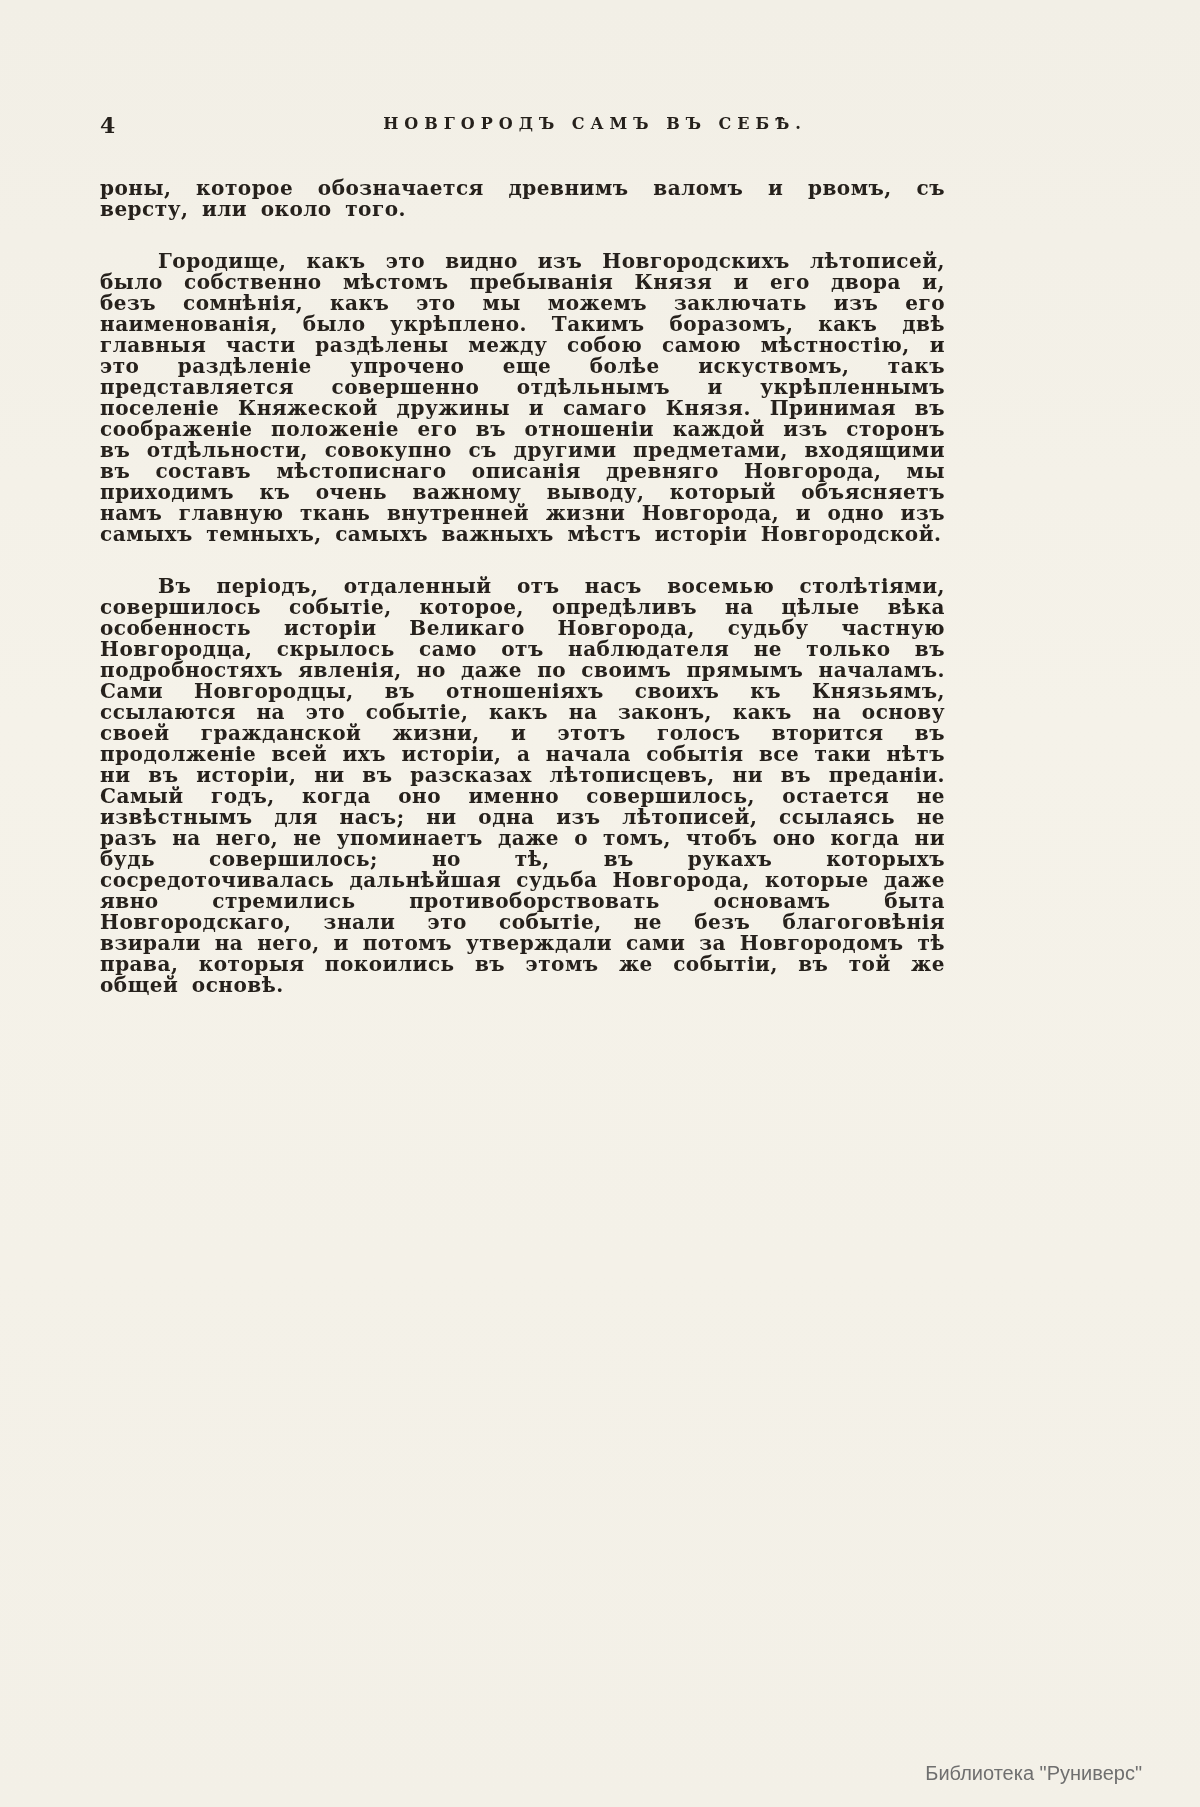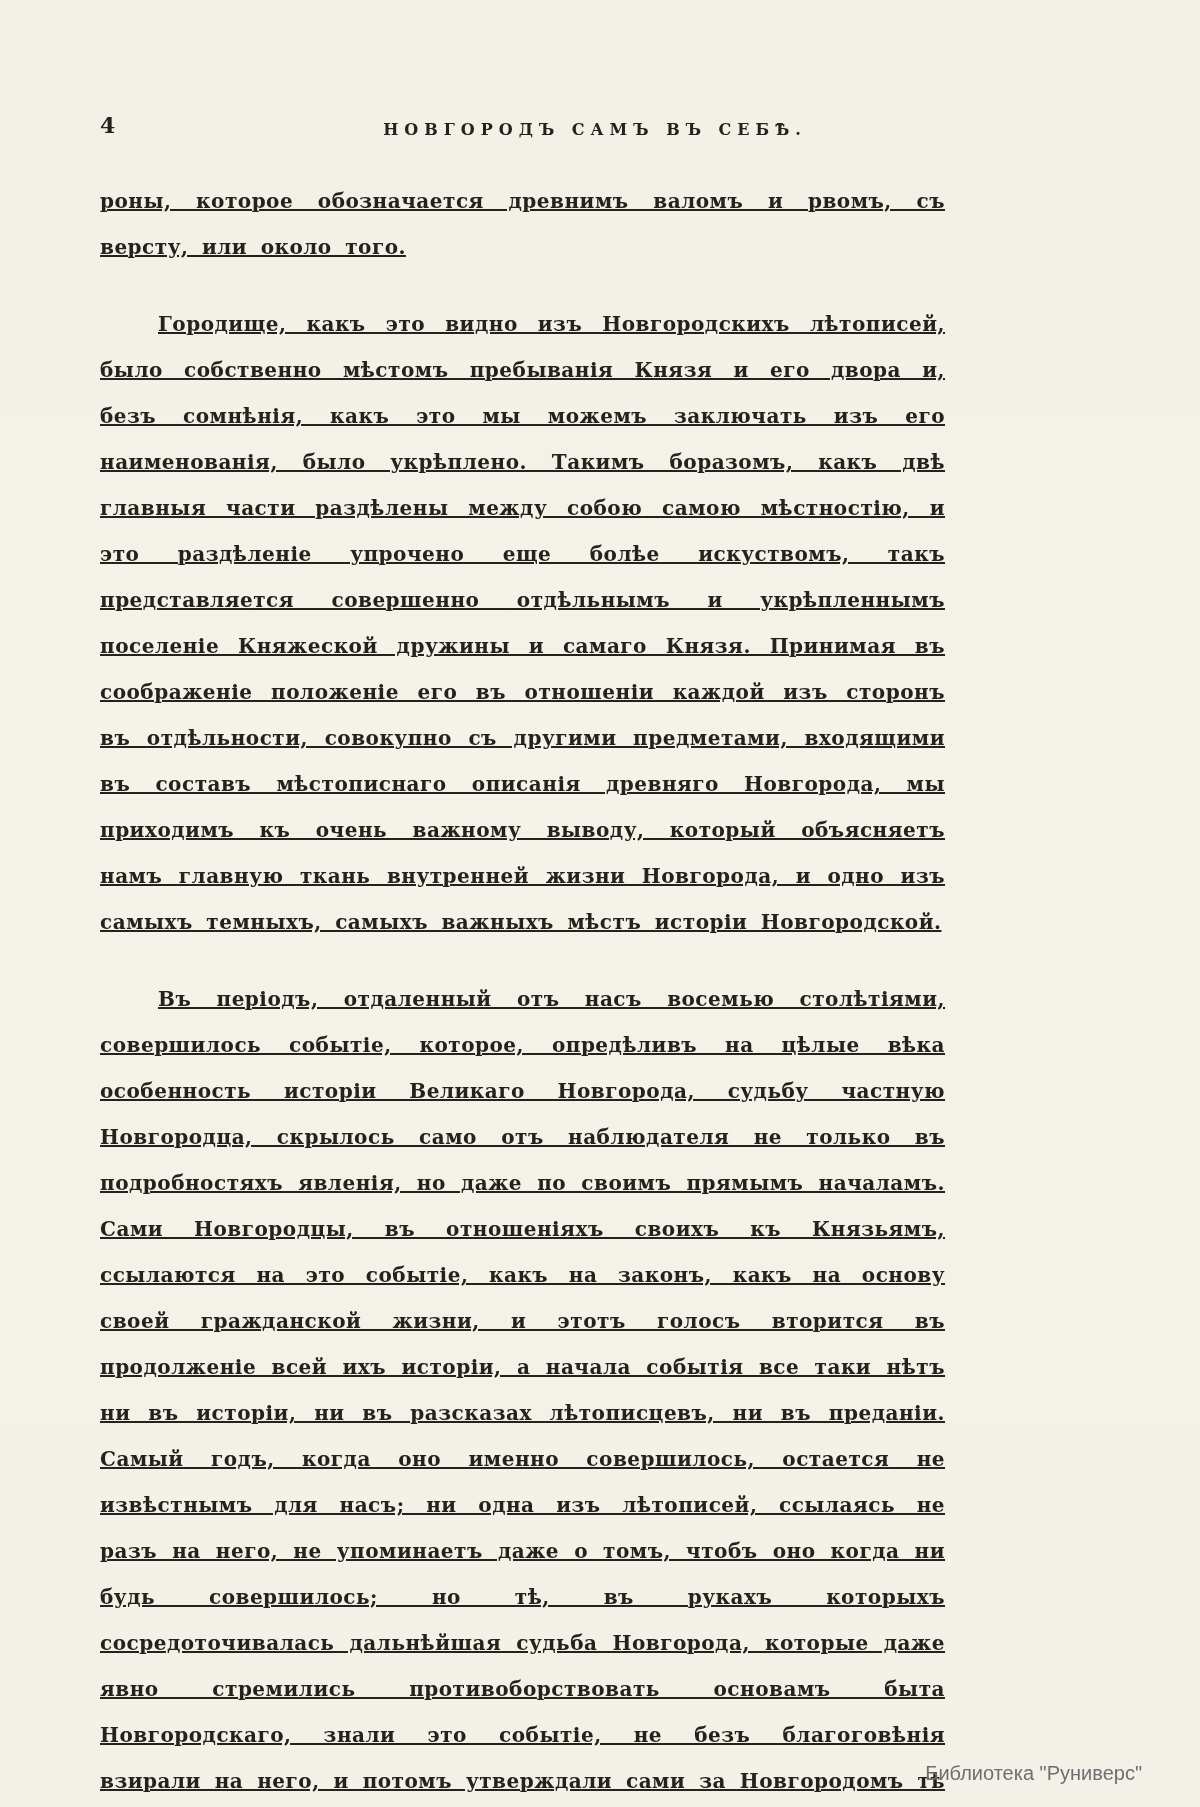--- a/index.html
+++ b/index.html
@@ -29,42 +29,41 @@
     position: absolute;
     left: 0;
     top: 0;
     font-size: 22px;
     font-weight: 700;
   }
   .running-title {
     position: absolute;
     left: 0;
     right: 0;
-    top: 8px;
+    top: 2px;
     text-align: center;
     font-size: 16px;
     font-weight: 700;
     letter-spacing: 6px;
   }
   .body-text {
     position: absolute;
     top: 178px;
     left: 100px;
     width: 845px;
   }
   .para {
     font-size: 20px;
     font-weight: 700;
-    line-height: 46px;
+    line-height: 21px;
     text-align: justify;
     word-spacing: 6px;
     letter-spacing: 0.5px;
     text-indent: 58px;
     margin: 0 0 31px 0;
-    text-decoration: underline;
   }
   .para.continuation {
     text-indent: 0;
   }
   .watermark {
     position: absolute;
     right: 58px;
     bottom: 22px;
     font-family: "Liberation Sans", "DejaVu Sans", sans-serif;
     font-size: 20px;

